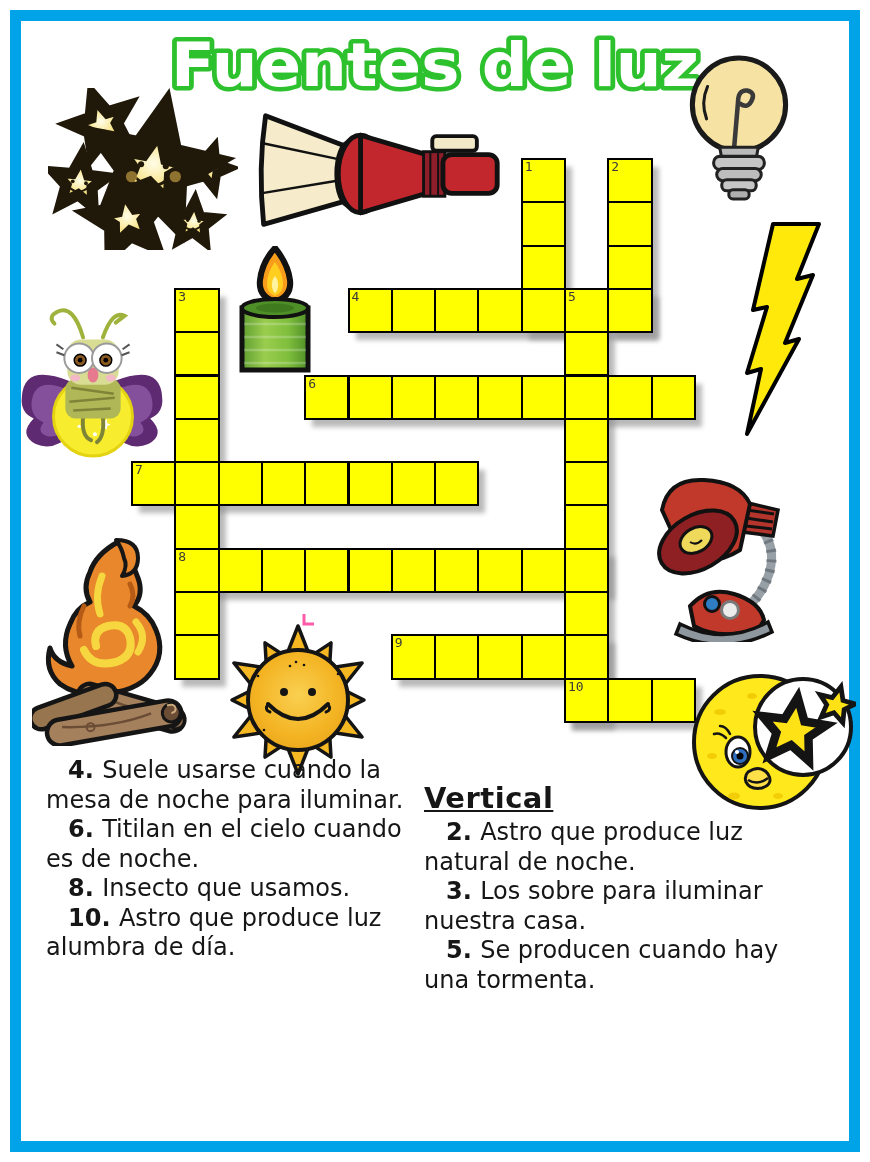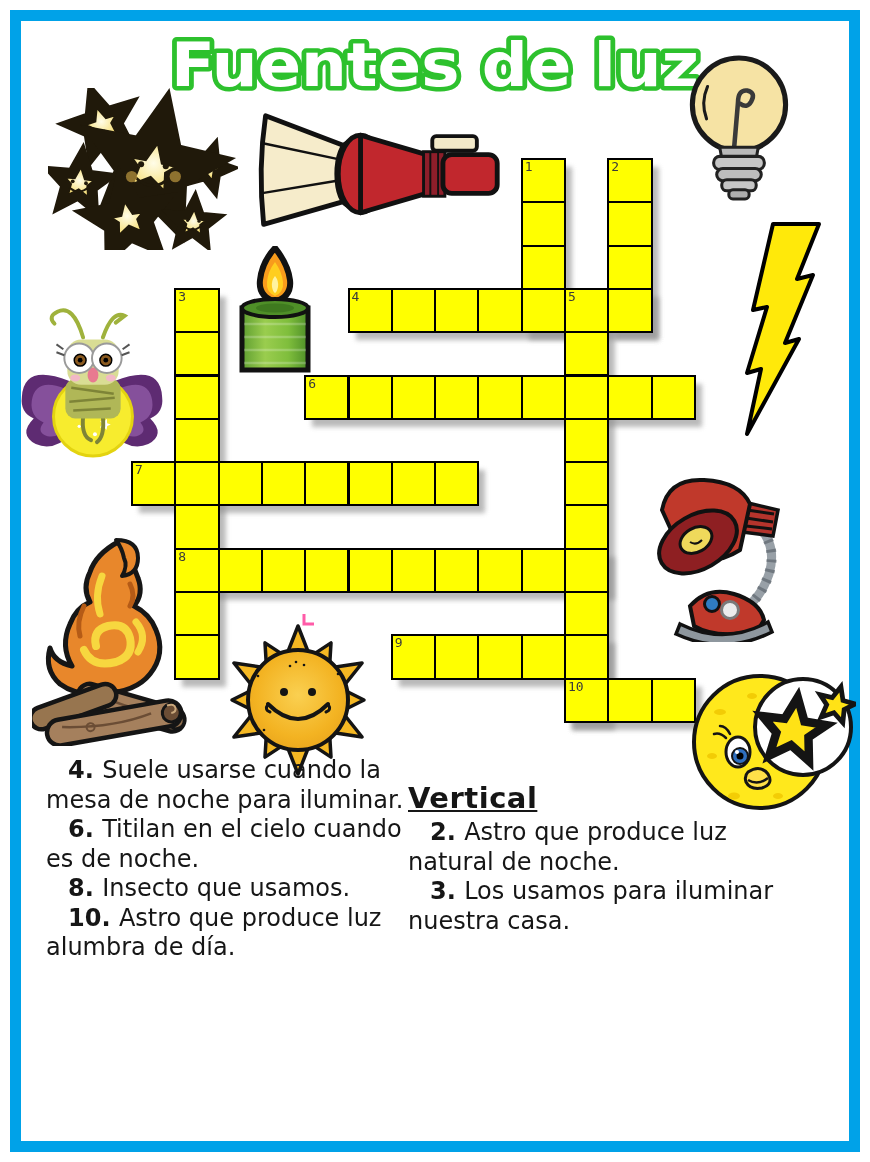--- a/index.html
+++ b/index.html
@@ -339,22 +339,24 @@
         <p class="clue"><b>4. </b><span>Suele usarse cuando la
 mesa de noche para iluminar.</span></p>
         <p class="clue"><b>6. </b><span>Titilan en el cielo cuando
 es de noche.</span></p>
         <p class="clue"><b>8. </b><span>Insecto que usamos.</span></p>
         <p class="clue"><b>10. </b><span>Astro que produce luz
 alumbra de día.</span></p>
       </div>
   </div>
 
-  <div class="clues" style="left:408px;top:782px;width:428px;">
+  <div class="clues" style="left:424px;top:782px;width:428px;">
     <h2>Vertical</h2>
     <div id="vclues">
         <p class="clue"><b>2. </b><span>Astro que produce luz
 natural de noche.</span></p>
-        <p class="clue"><b>3. </b><span>Los usamos para iluminar
+        <p class="clue"><b>3. </b><span>Los sobre para iluminar
 nuestra casa.</span></p>
+        <p class="clue"><b>5. </b><span>Se producen cuando hay
+una tormenta.</span></p>
       </div>
   </div>
 </div>
 
 </body></html>

